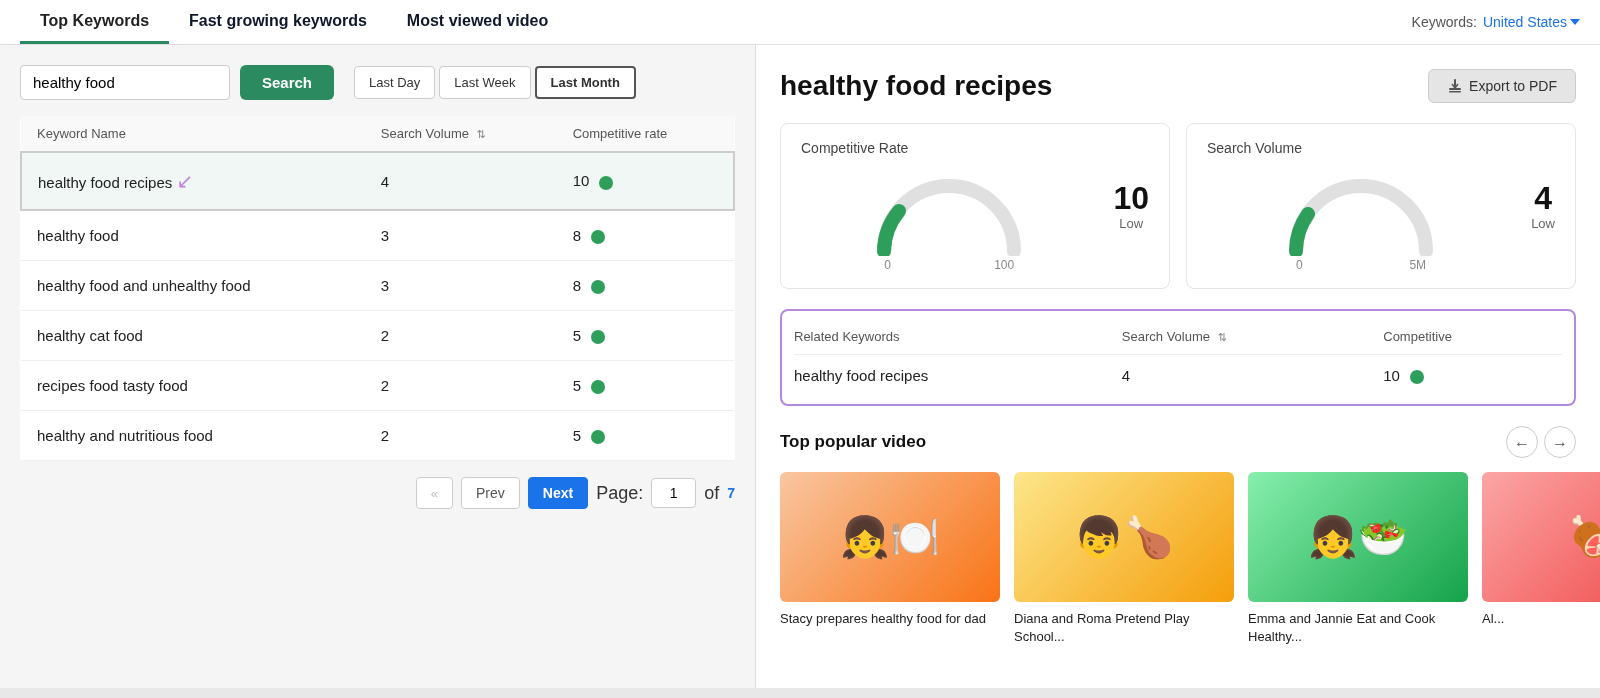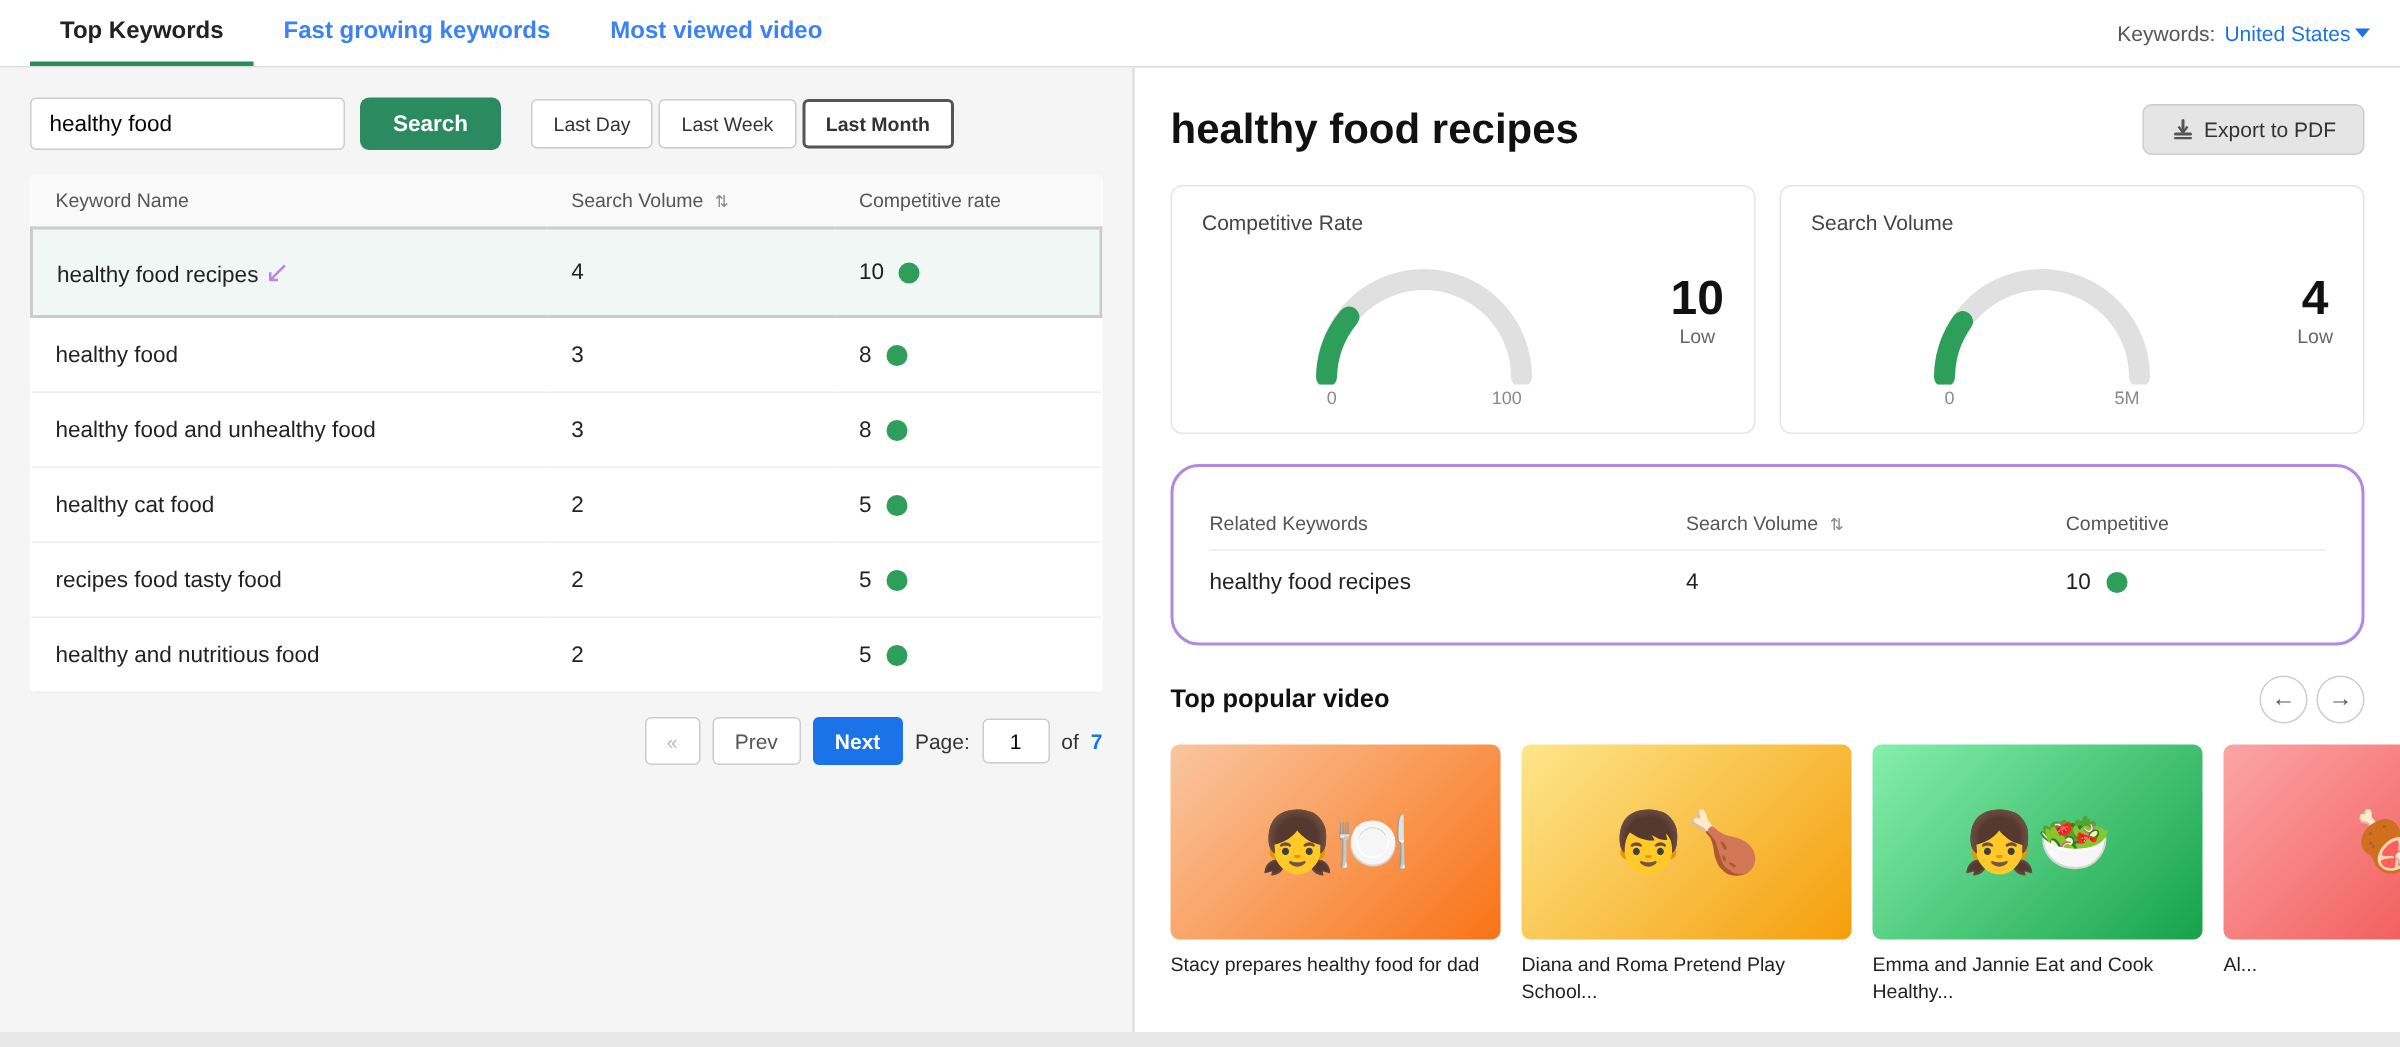--- a/index.html
+++ b/index.html
@@ -21,21 +21,21 @@
       gap: 0;
       height: 100%;
     }
     .nav-tab {
       padding: 0 20px;
       height: 100%;
       display: flex;
       align-items: center;
       font-size: 16px;
       font-weight: 600;
-      color: #3b82f6;
+      color: #0f172a;
       cursor: pointer;
       border-bottom: 3px solid transparent;
       white-space: nowrap;
     }
     .nav-tab.active {
       color: #222;
       border-bottom: 3px solid #2b8a5f;
     }
     .location-area {
       margin-left: auto;
@@ -191,21 +191,21 @@
     }
     .page-input {
       width: 45px;
       border: 1px solid #ccc;
       border-radius: 4px;
       padding: 6px 8px;
       font-size: 14px;
       text-align: center;
     }
     .page-label {
-      font-size: 14px;
+      font-size: 18px;
       color: #333;
     }
     .page-total {
       font-size: 14px;
       color: #1a73e8;
       font-weight: 600;
     }
     .double-arrow {
       font-size: 13px;
     }
@@ -293,22 +293,22 @@
       justify-content: space-between;
       font-size: 12px;
       color: #888;
       width: 130px;
       margin-top: 2px;
     }
 
     
     .related-section {
       border: 2px solid #b388e0;
-      border-radius: 19px;
-      padding: 24px;
+      border-radius: 8px;
+      padding: 12px;
       margin-bottom: 20px;
       background: #fff;
     }
     .related-table {
       width: 100%;
       border-collapse: collapse;
     }
     .related-table th {
       font-size: 13px;
       color: #555;

